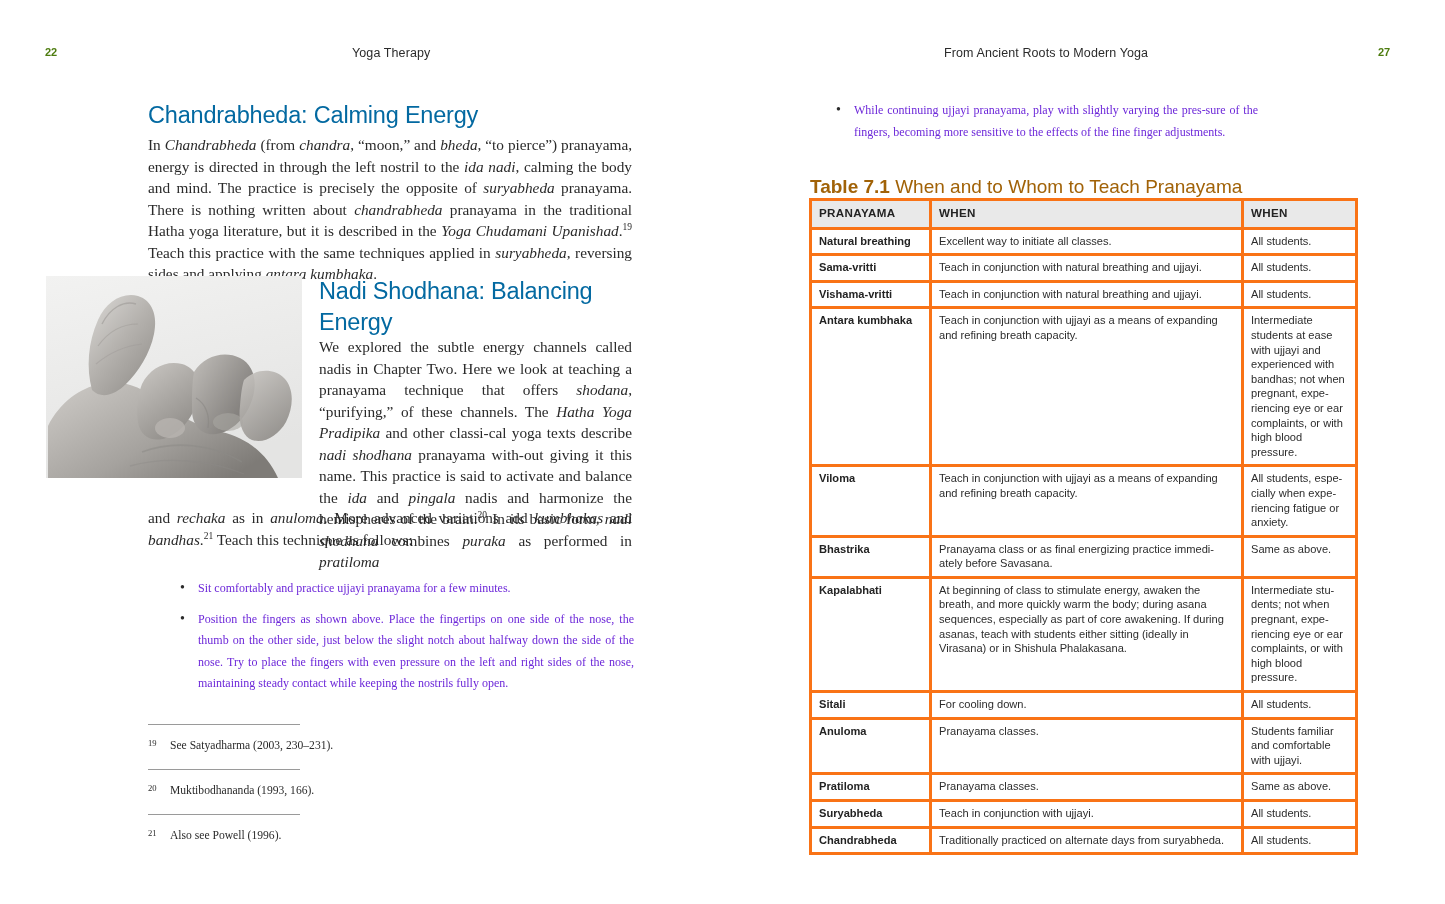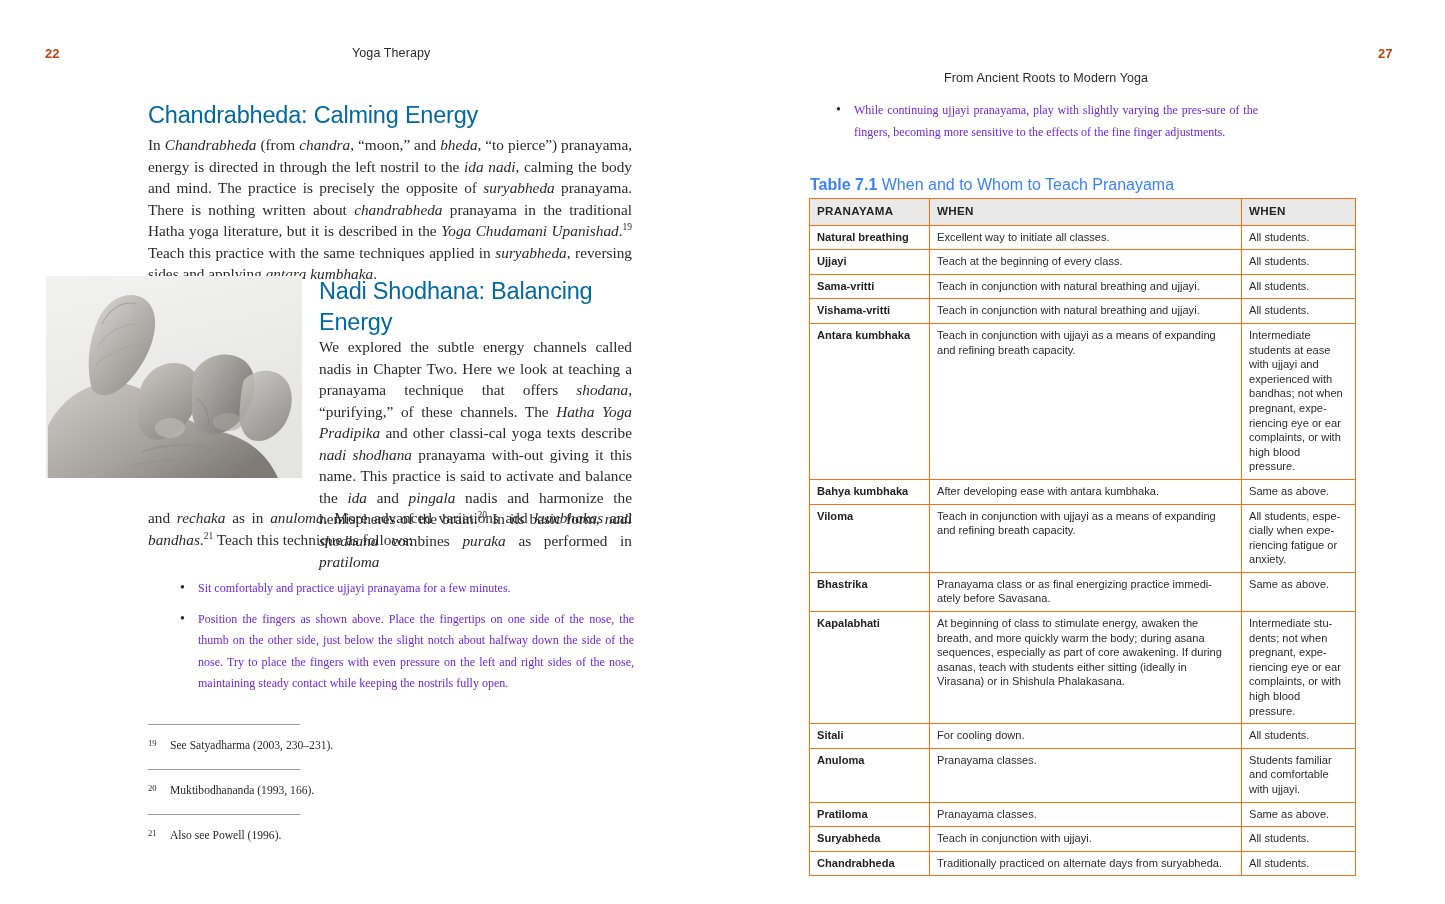--- a/index.html
+++ b/index.html
@@ -30,27 +30,27 @@
     font-family: "Liberation Sans", "DejaVu Sans", sans-serif;
     font-size: 12.5px;
     color: #2b2b2b;
     letter-spacing: .1px;
     white-space: nowrap;
   }
   .folio {
     position: absolute;
     top: 46px;
     font-family: "Liberation Sans", "DejaVu Sans", sans-serif;
-    font-size: 13px;
+    font-size: 11px;
     font-weight: 700;
-    color: #c2410c;
+    color: #4d7c0f;
   }
   .folio-left  { left: 45px; }
   .runhead-left{ left: 352px; }
-  .runhead-right{ left: 944px; margin-top: 25px; }
+  .runhead-right{ left: 944px; }
   .folio-right { left: 1378px; }
 
   
   h2.head {
     position: absolute;
     margin: 0;
     font-family: "Liberation Sans", "DejaVu Sans", sans-serif;
     font-weight: 400;
     font-size: 23.5px;
     line-height: 1.33;
@@ -138,40 +138,40 @@
     font-size: 8.6px;
     vertical-align: super;
   }
 
   
   .table-caption {
     position: absolute;
     left: 810px;
     top: 176px;
     font-family: "Liberation Sans", "DejaVu Sans", sans-serif;
-    font-size: 16px;
-    color: #3b82f6;
+    font-size: 19px;
+    color: #a16207;
     white-space: nowrap;
   }
   .table-caption b { font-weight: 700; }
 
   .ptable {
     position: absolute;
     left: 809px;
     top: 198px;
     width: 546px;
     border-collapse: collapse;
     font-family: "Liberation Sans", "DejaVu Sans", sans-serif;
     font-size: 11.1px;
     line-height: 14.6px;
     color: #2c2c2c;
     table-layout: fixed;
   }
   .ptable th, .ptable td {
-    border: 1px solid #f97316;
+    border: 3px solid #f97316;
     padding: 4px 6px 5px 7px;
     vertical-align: top;
     text-align: left;
   }
   .ptable thead th {
     background: #e9e9e9;
     font-weight: 700;
     font-size: 11.6px;
     letter-spacing: .35px;
     padding-top: 5px;
@@ -313,45 +313,35 @@
         <th>WHEN</th>
       </tr>
     </thead>
     <tbody>
         <tr>
           <td class="c-name">Natural breathing</td>
           <td>Excellent way to initiate all classes.</td>
           <td>All students.</td>
         </tr>
         <tr>
-          <td class="c-name">Ujjayi</td>
-          <td>Teach at the beginning of every class.</td>
-          <td>All students.</td>
-        </tr>
-        <tr>
           <td class="c-name">Sama-vritti</td>
           <td>Teach in conjunction with natural breathing and ujjayi.</td>
           <td>All students.</td>
         </tr>
         <tr>
           <td class="c-name">Vishama-vritti</td>
           <td>Teach in conjunction with natural breathing and ujjayi.</td>
           <td>All students.</td>
         </tr>
         <tr>
           <td class="c-name">Antara kumbhaka</td>
           <td>Teach in conjunction with ujjayi as a means of expanding and refining breath capacity.</td>
           <td>Intermediate students at ease with ujjayi and experienced with bandhas; not when pregnant, expe-riencing eye or ear complaints, or with high blood pressure.</td>
         </tr>
         <tr>
-          <td class="c-name">Bahya kumbhaka</td>
-          <td>After developing ease with antara kumbhaka.</td>
-          <td>Same as above.</td>
-        </tr>
-        <tr>
           <td class="c-name">Viloma</td>
           <td>Teach in conjunction with ujjayi as a means of expanding and refining breath capacity.</td>
           <td>All students, espe-cially when expe-riencing fatigue or anxiety.</td>
         </tr>
         <tr>
           <td class="c-name">Bhastrika</td>
           <td>Pranayama class or as final energizing practice immedi-ately before Savasana.</td>
           <td>Same as above.</td>
         </tr>
         <tr>

